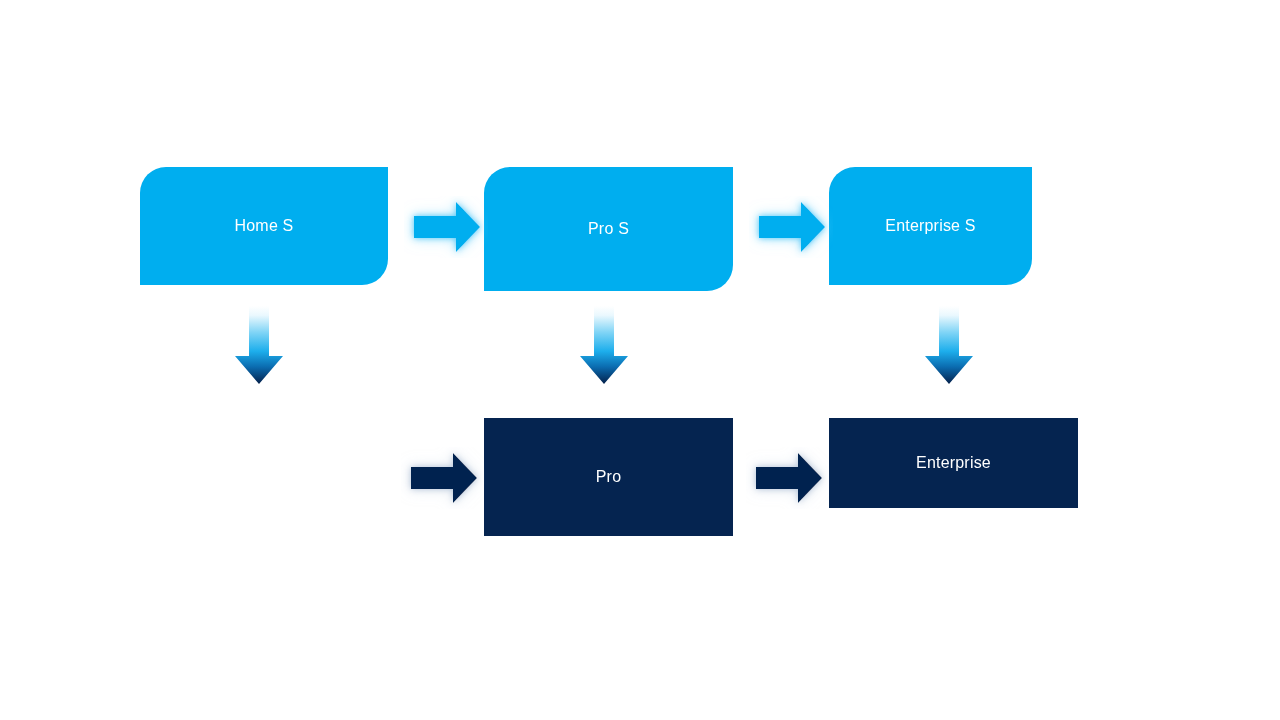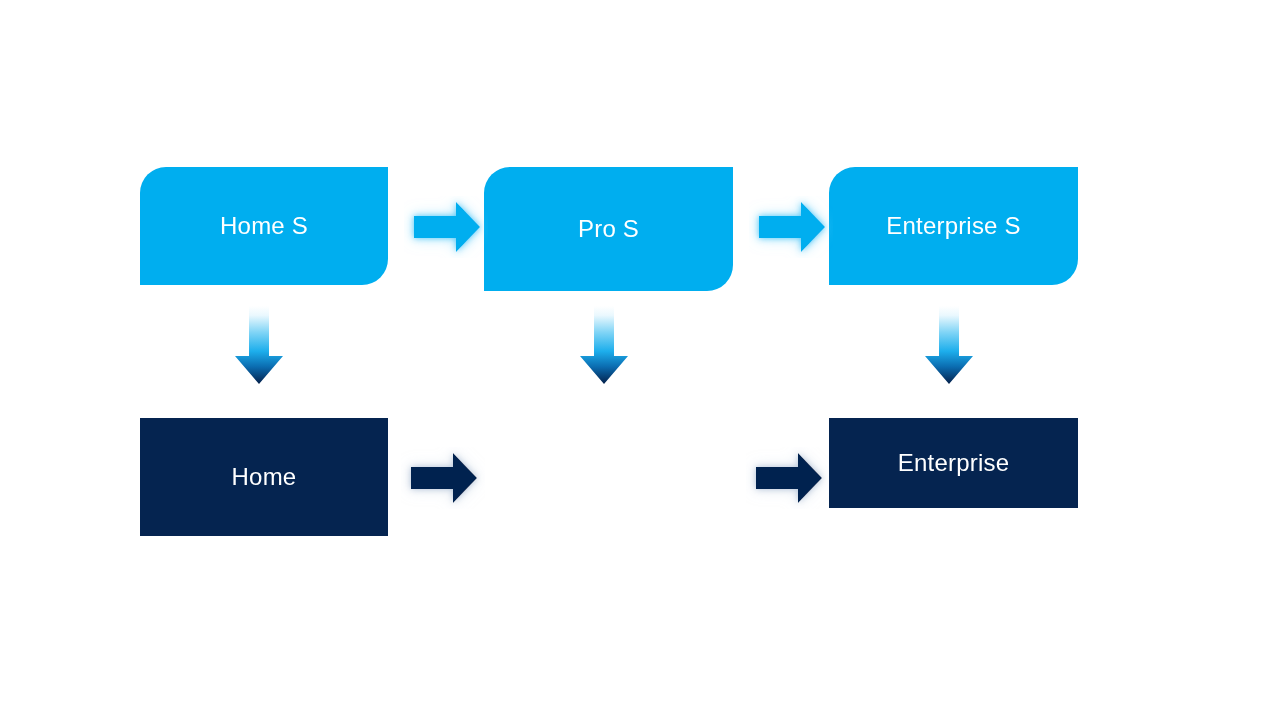--- a/index.html
+++ b/index.html
@@ -25,21 +25,21 @@
   .node {
     position: absolute;
     display: flex;
     align-items: center;
     justify-content: center;
     box-sizing: border-box;
   }
 
   .node .node-label {
     color: #ffffff;
-    font-size: 24px;
+    font-size: 16px;
     font-weight: 400;
     line-height: 1.2;
     letter-spacing: 0.2px;
     text-align: center;
     white-space: nowrap;
   }
 
   
   .node-top {
     background: #00AEEF;
@@ -95,21 +95,21 @@
   </svg>
 
   <div class="node node-top" style="left:140px; top:167px; width:248px; height:118px;">
     <span class="node-label">Home S</span>
   </div>
 
   <div class="node node-top" style="left:484px; top:167px; width:249px; height:124px;">
     <span class="node-label">Pro S</span>
   </div>
 
-  <div class="node node-top" style="left:829px; top:167px; width:249px; height:118px;">
+  <div class="node node-top" style="left:829px; top:167px; width:203px; height:118px;">
     <span class="node-label">Enterprise S</span>
   </div>
 
   <div class="arrow-h" style="left:404px; top:196px;">
     <svg width="84" height="62" viewBox="0 0 84 62">
       <polygon points="10,20 52,20 52,6 76,31 52,56 52,42 10,42" fill="#00AEEF" filter="url(#glowCyan)"></polygon>
     </svg>
   </div>
 
   <div class="arrow-h" style="left:749px; top:196px;">
@@ -129,24 +129,24 @@
       <polygon points="21,0 41,0 41,50 55,50 31,78 7,50 21,50" fill="url(#vGrad)"></polygon>
     </svg>
   </div>
 
   <div class="arrow-v" style="left:918px; top:306px;">
     <svg width="62" height="84" viewBox="0 0 62 84">
       <polygon points="21,0 41,0 41,50 55,50 31,78 7,50 21,50" fill="url(#vGrad)"></polygon>
     </svg>
   </div>
 
-  <div class="node node-bottom" style="left:140px; top:418px; width:248px; height:118px;">
-    <span class="node-label">Home</span>
+
+  <div class="node node-bottom" style="left:484px; top:418px; width:249px; height:118px;">
+    <span class="node-label">Pro</span>
   </div>
-
 
   <div class="node node-bottom" style="left:829px; top:418px; width:249px; height:90px;">
     <span class="node-label">Enterprise</span>
   </div>
 
   <div class="arrow-h" style="left:401px; top:447px;">
     <svg width="84" height="62" viewBox="0 0 84 62">
       <polygon points="10,20 52,20 52,6 76,31 52,56 52,42 10,42" fill="#052450" filter="url(#glowNavy)"></polygon>
     </svg>
   </div>

